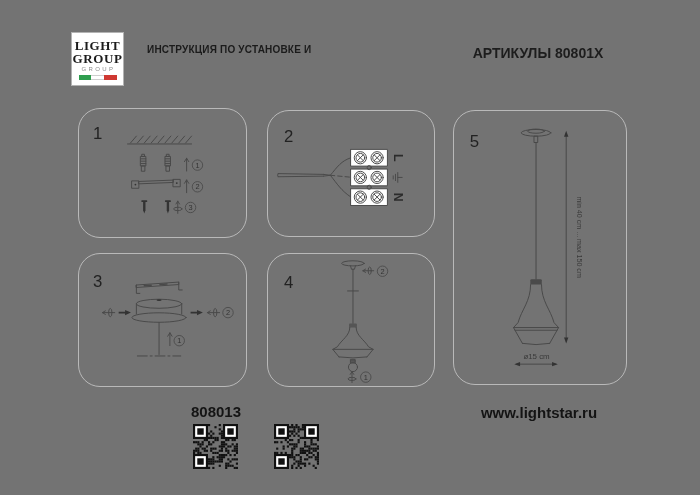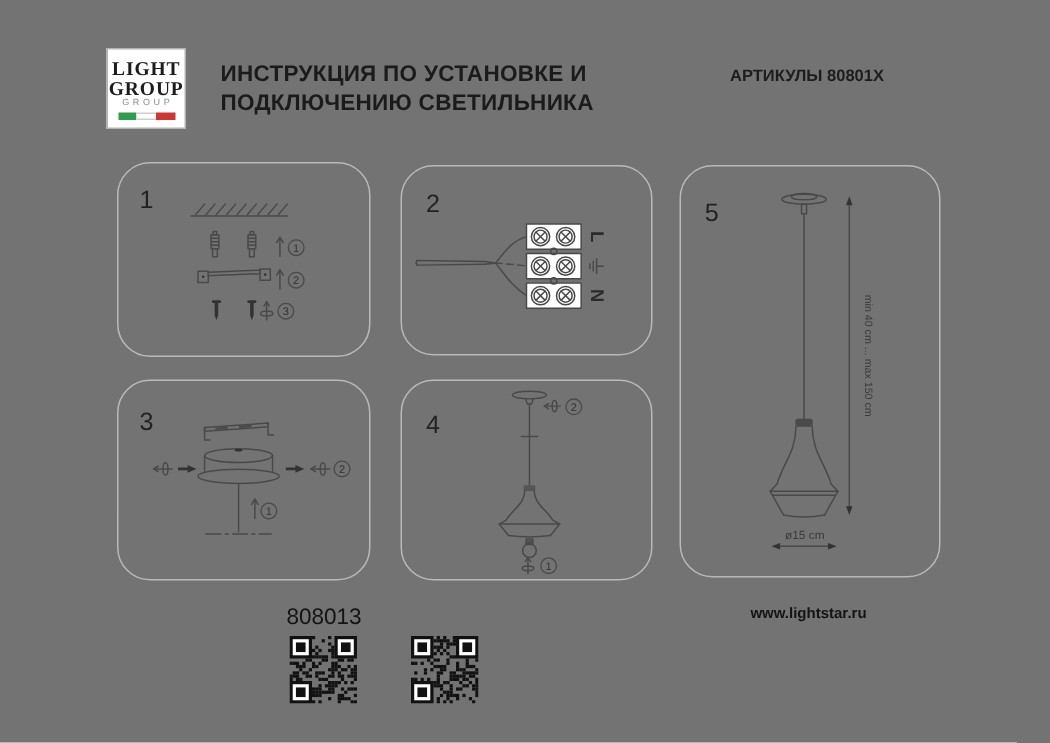--- a/index.html
+++ b/index.html
@@ -10,71 +10,70 @@
         border:1px solid #b3b3b3;text-align:center;box-sizing:border-box;}
   .logo-word{font-family:"Liberation Serif",serif;font-weight:bold;font-size:13px;
         line-height:12.5px;color:#1c1c1c;letter-spacing:0.6px;}
   .logo-word.first{margin-top:7px;}
   .logo-group{font-size:6px;letter-spacing:2.4px;color:#8c8c8c;margin-top:1px;text-indent:2px;}
   .logo-flag{width:38px;height:4.5px;margin:3px auto 0;display:flex;}
   .logo-flag span{flex:1;}
   .flag-green{background:#2f9e4f;}
   .flag-white{background:#fff;border-top:1px solid #cfcfcf;border-bottom:1px solid #cfcfcf;box-sizing:border-box;}
   .flag-red{background:#cf3832;}
-  .title{position:absolute;left:147px;top:40px;font-size:15px;font-weight:bold;
+  .title{position:absolute;left:147px;top:40px;font-size:10px;font-weight:bold;
          line-height:19px;letter-spacing:0.2px;color:#1b1b1b;}
   .series-block{position:absolute;left:428px;top:40px;width:220px;text-align:center;}
   .series{font-size:11.5px;font-weight:bold;}
-  .articles{font-size:11px;font-weight:bold;margin-top:5px;}
+  .articles{font-size:14px;font-weight:bold;margin-top:5px;}
   
   .panel{position:absolute;border:1px solid #b9b9b9;border-radius:22px;box-sizing:border-box;background:transparent;}
   .panel svg{display:block;width:100%;height:100%;}
   #panel1{left:78px;top:108px;width:169px;height:130px;}
   #panel2{left:267px;top:110px;width:168px;height:127px;}
   #panel3{left:78px;top:253px;width:169px;height:134px;}
   #panel4{left:267px;top:253px;width:168px;height:134px;}
   #panel5{left:453px;top:110px;width:174px;height:275px;}
   svg text{font-family:"Liberation Sans",sans-serif;fill:#2b2b2b;}
   .pnum{font-size:17px;fill:#222;}
   .ln{stroke:#494949;fill:none;stroke-width:1;stroke-linecap:round;stroke-linejoin:round;}
   .fill{fill:#333;stroke:none;}
   .cstep circle{stroke:#4a4a4a;fill:none;stroke-width:0.9;}
   .cstep text{font-size:7.5px;text-anchor:middle;fill:#333;}
   .tlabel{font-size:12.5px;font-weight:bold;text-anchor:middle;}
   .dimtext{font-size:7.2px;text-anchor:middle;fill:#3a3a3a;}
   .diatext{font-size:8px;text-anchor:middle;fill:#3a3a3a;}
   
-  .article-label{position:absolute;top:403px;width:90px;text-align:center;font-size:15px;font-weight:normal;color:#141414;}
+  .article-label{position:absolute;top:403px;width:90px;text-align:center;font-size:15px;font-weight:bold;color:#141414;}
   #art1{left:171px;}
   #art2{left:251px;}
   .qr{position:absolute;top:424px;width:45px;height:45px;}
   #qr1{left:193px;}
   #qr2{left:274px;}
   .website{position:absolute;left:429px;top:404px;width:220px;text-align:center;
-           font-size:10px;font-weight:bold;color:#141414;}
+           font-size:15px;font-weight:bold;color:#141414;}
 </style>
 </head>
 <body>
 
 <div class="page">
 
   <div class="logo">
     <div class="logo-word first">LIGHT</div>
     <div class="logo-word">GROUP</div>
     <div class="logo-group">GROUP</div>
     <div class="logo-flag">
       <span class="flag-green"></span>
         <span class="flag-white"></span>
         <span class="flag-red"></span>
     </div>
   </div>
 
   <div class="title">
     <div>ИНСТРУКЦИЯ ПО УСТАНОВКЕ И</div>
-    <div>ПОДКЛЮЧЕНИЮ СВЕТИЛЬНИКА</div>
   </div>
 
   <div class="series-block">
     <div class="articles">АРТИКУЛЫ 80801X</div>
   </div>
 
   <div class="panel" id="panel1">
     <svg viewBox="0 0 169 130">
       <text class="pnum" x="14" y="30">1</text>
       <g class="ln">

